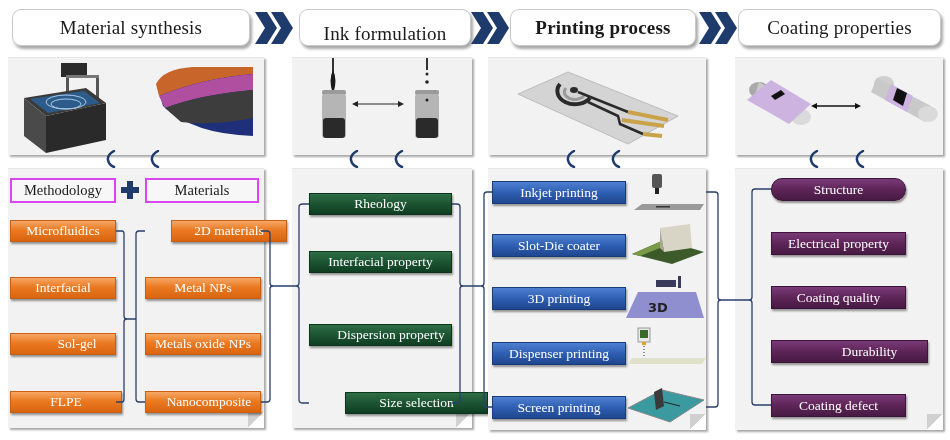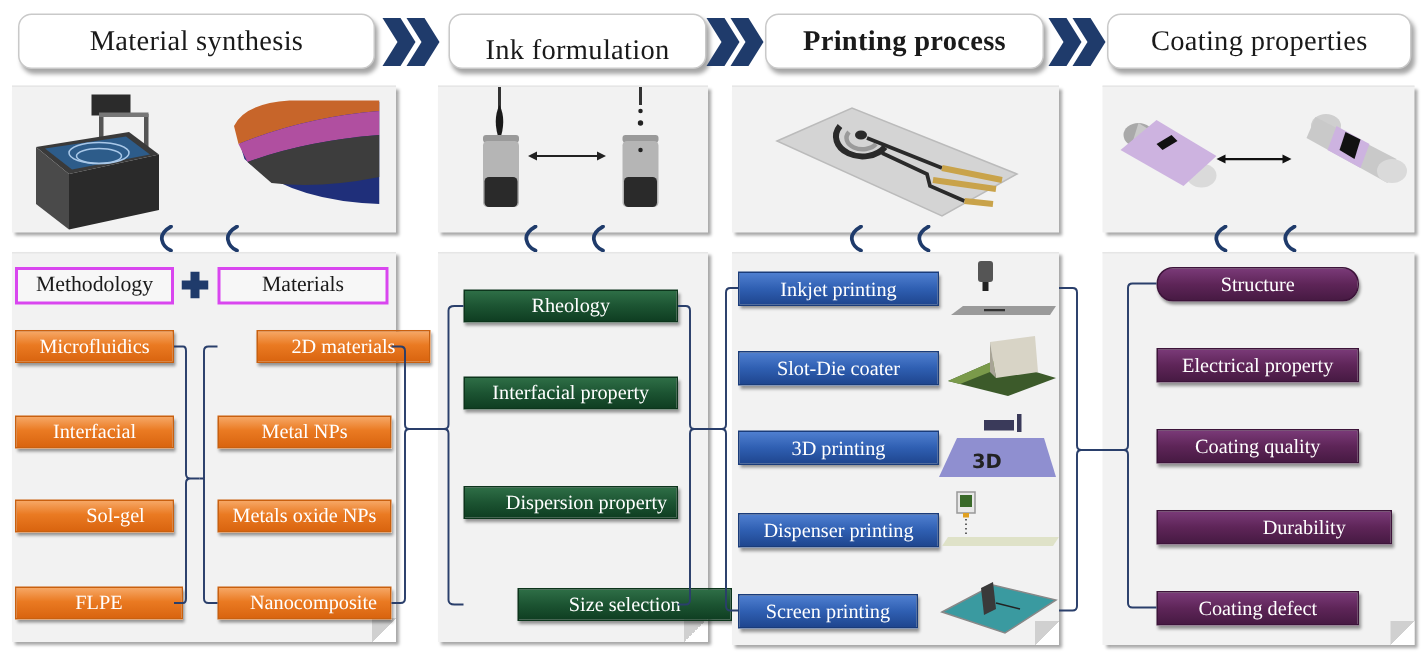--- a/index.html
+++ b/index.html
@@ -178,21 +178,21 @@
 <svg class="hook" style="left:611px; top:150px;" viewBox="0 0 10 18">
     <path d="M8,1 Q1,5 2,10 Q3,15 8,17" fill="none" stroke="#1f3b6b" stroke-width="2.5" stroke-linecap="round"></path>
   </svg>
 
 <div class="panel dogear" style="left:488px; top:168px; width:218px; height:262px;"></div>
 
 <div class="box blue" style="left:492px; top:181px; width:134px; height:23px;">Inkjet printing</div>
 <div class="box blue" style="left:492px; top:234px; width:134px; height:23px;">Slot-Die coater</div>
 <div class="box blue" style="left:492px; top:287px; width:134px; height:23px;">3D printing</div>
 <div class="box blue" style="left:492px; top:342px; width:134px; height:23px;">Dispenser printing</div>
-<div class="box blue" style="left:492px; top:396px; width:120px; height:23px;">Screen printing</div>
+<div class="box blue" style="left:492px; top:396px; width:134px; height:23px;">Screen printing</div>
 
 <svg class="abs" style="left:630px; top:174px;" width="76" height="40" viewBox="0 0 76 40">
   <rect x="22" y="0" width="10" height="14" rx="2" fill="#555"></rect>
     <rect x="25" y="14" width="4" height="6" fill="#222"></rect>
   <polygon points="4,36 12,30 74,30 70,36" fill="#9a9a9a"></polygon>
     <rect x="26" y="32" width="14" height="1.5" fill="#333"></rect>
 </svg>
 <svg class="abs" style="left:630px; top:222px;" width="76" height="42" viewBox="0 0 76 42">
   <polygon points="2,32 34,18 74,30 42,42" fill="#3c5a2a"></polygon>
     <polygon points="2,32 34,18 40,22 10,34" fill="#7a9a4a"></polygon>

